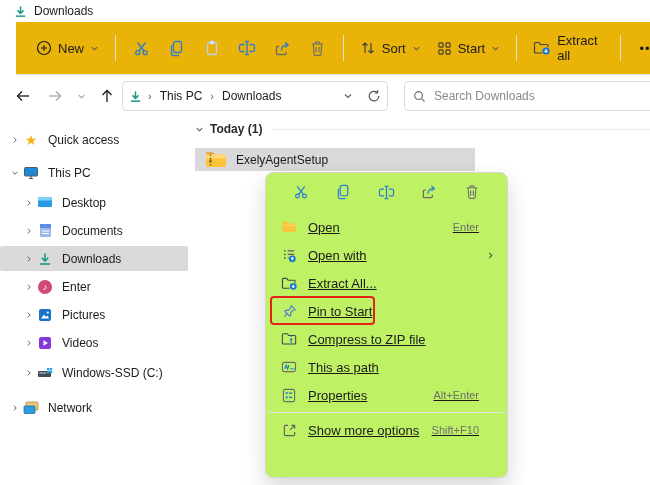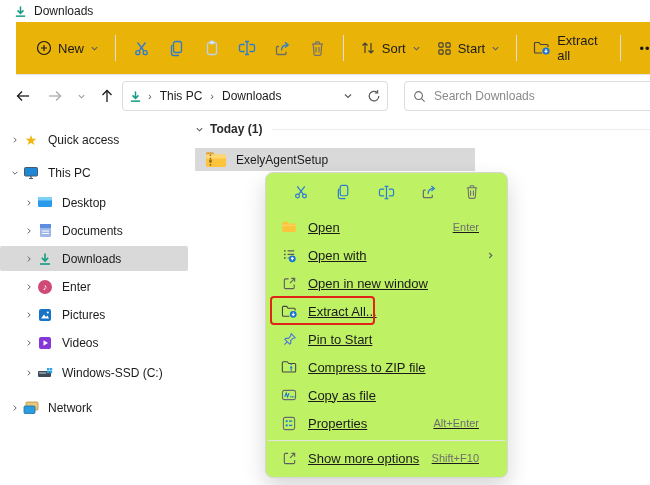--- a/index.html
+++ b/index.html
@@ -572,32 +572,20 @@
           </svg>
       </span>
       <span class="mi-label">Open with</span>
       <span class="mi-sub">
         <svg width="9" height="9" viewBox="0 0 10 10">
             <polyline points="3.5,2 6.5,5 3.5,8" fill="none" stroke="#5c5c5c" stroke-width="1.2"></polyline>
           </svg>
       </span>
     </div>
 
-    <div class="menu-item">
-      <span class="mi-icon">
-        <svg width="15" height="15" viewBox="0 0 16 16">
-            <g stroke="#5f5f5f" stroke-width="1.2" fill="none">
-              <path d="M7 3 H3.8 A1.3 1.3 0 0 0 2.5 4.3 V12.2 A1.3 1.3 0 0 0 3.8 13.5 H11.7 A1.3 1.3 0 0 0 13 12.2 V9"></path>
-              <path d="M8.5 7.5 L13.3 2.7"></path>
-              <path d="M9.8 2.5 H13.5 V6.2"></path>
-            </g>
-          </svg>
-      </span>
-      <span class="mi-label">Open in new window</span>
-    </div>
 
     <div class="menu-item">
       <span class="mi-icon">
         <svg width="17" height="15" viewBox="0 0 18 16">
             <g fill="none">
               <path d="M1.5 3.5 a1 1 0 0 1 1 -1 H6 l1.5 2 H14 a1 1 0 0 1 1 1 V7 M1.5 3.5 V12 a1 1 0 0 0 1 1 H9" stroke="#444" stroke-width="1.2"></path>
               <circle cx="13" cy="11" r="3.6" fill="#1574d4"></circle>
               <path d="M13 9 v3 M11.6 10.8 L13 12.3 L14.4 10.8" stroke="#fff" stroke-width="1.1"></path>
             </g>
           </svg>
@@ -635,21 +623,21 @@
         <svg width="16" height="14" viewBox="0 0 17 15">
             <rect x="1.5" y="2.5" width="14" height="10" rx="2" stroke="#6b6b6b" stroke-width="1.2" fill="none"></rect>
             <path d="M4 9.5 L5.5 5.5 L7 9.5 L8.5 5.5" stroke="#1574d4" stroke-width="1.2" fill="none"></path>
             <g fill="#1574d4">
               <circle cx="10.5" cy="9.5" r="0.8"></circle>
               <circle cx="12.5" cy="9.5" r="0.8"></circle>
               <circle cx="14" cy="9.5" r="0.6"></circle>
             </g>
           </svg>
       </span>
-      <span class="mi-label">Copy as file</span>
+      <span class="mi-label">This as path</span>
     </div>
 
     <div class="menu-item">
       <span class="mi-icon">
         <svg width="14" height="15" viewBox="0 0 15 16">
             <rect x="1.5" y="1.5" width="12" height="13" rx="2" stroke="#6b6b6b" stroke-width="1.2" fill="none"></rect>
             <g fill="#1574d4">
               <rect x="4" y="4.5" width="2" height="2"></rect>
               <rect x="4" y="9" width="2" height="2"></rect>
             </g>

